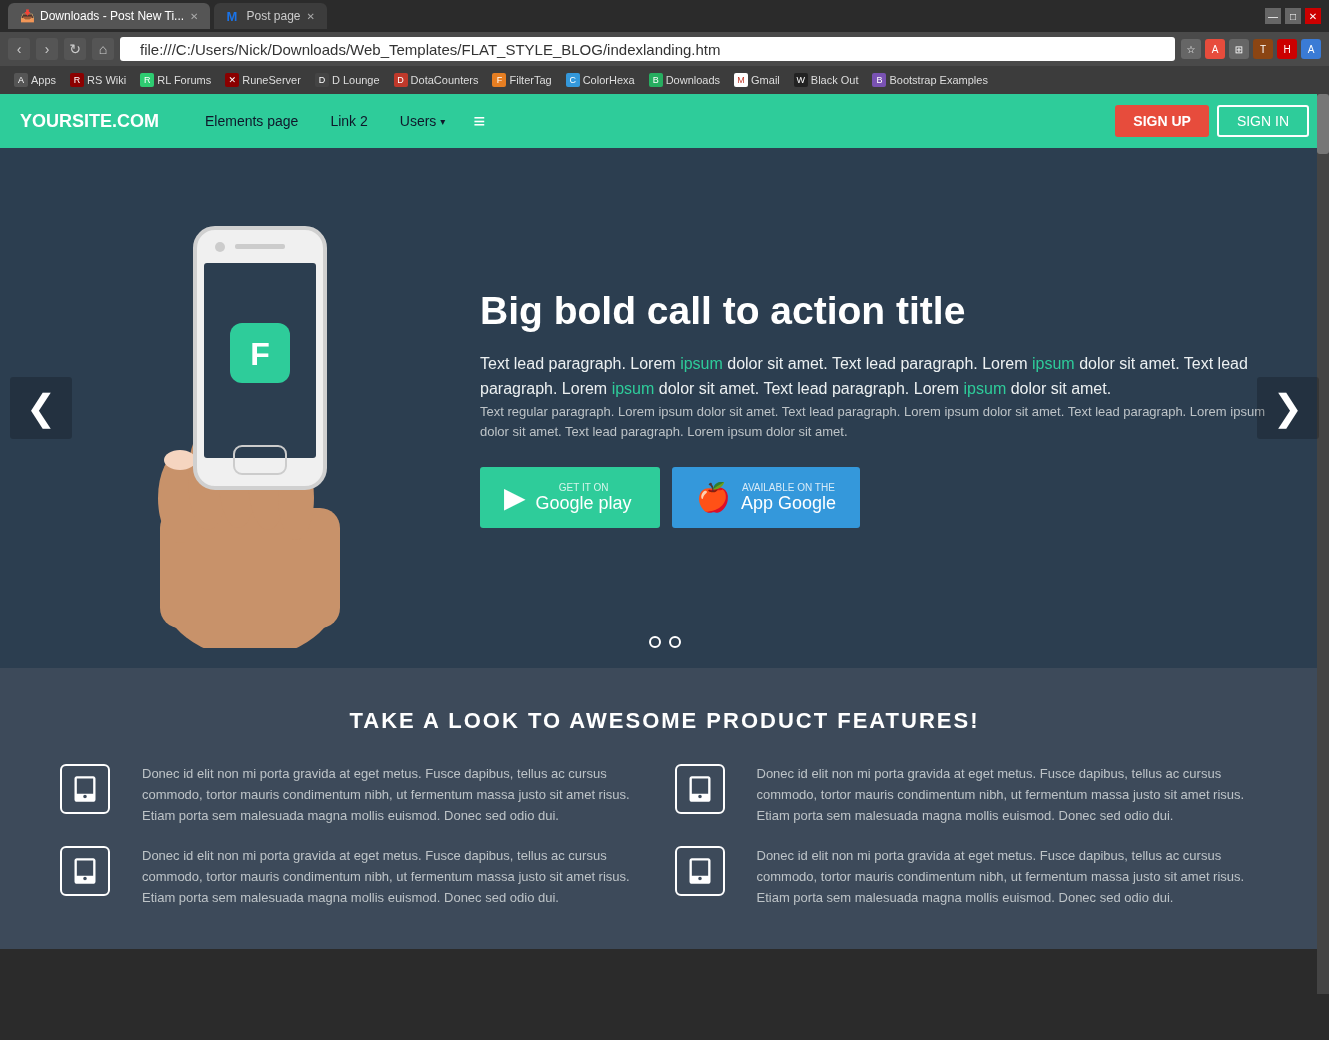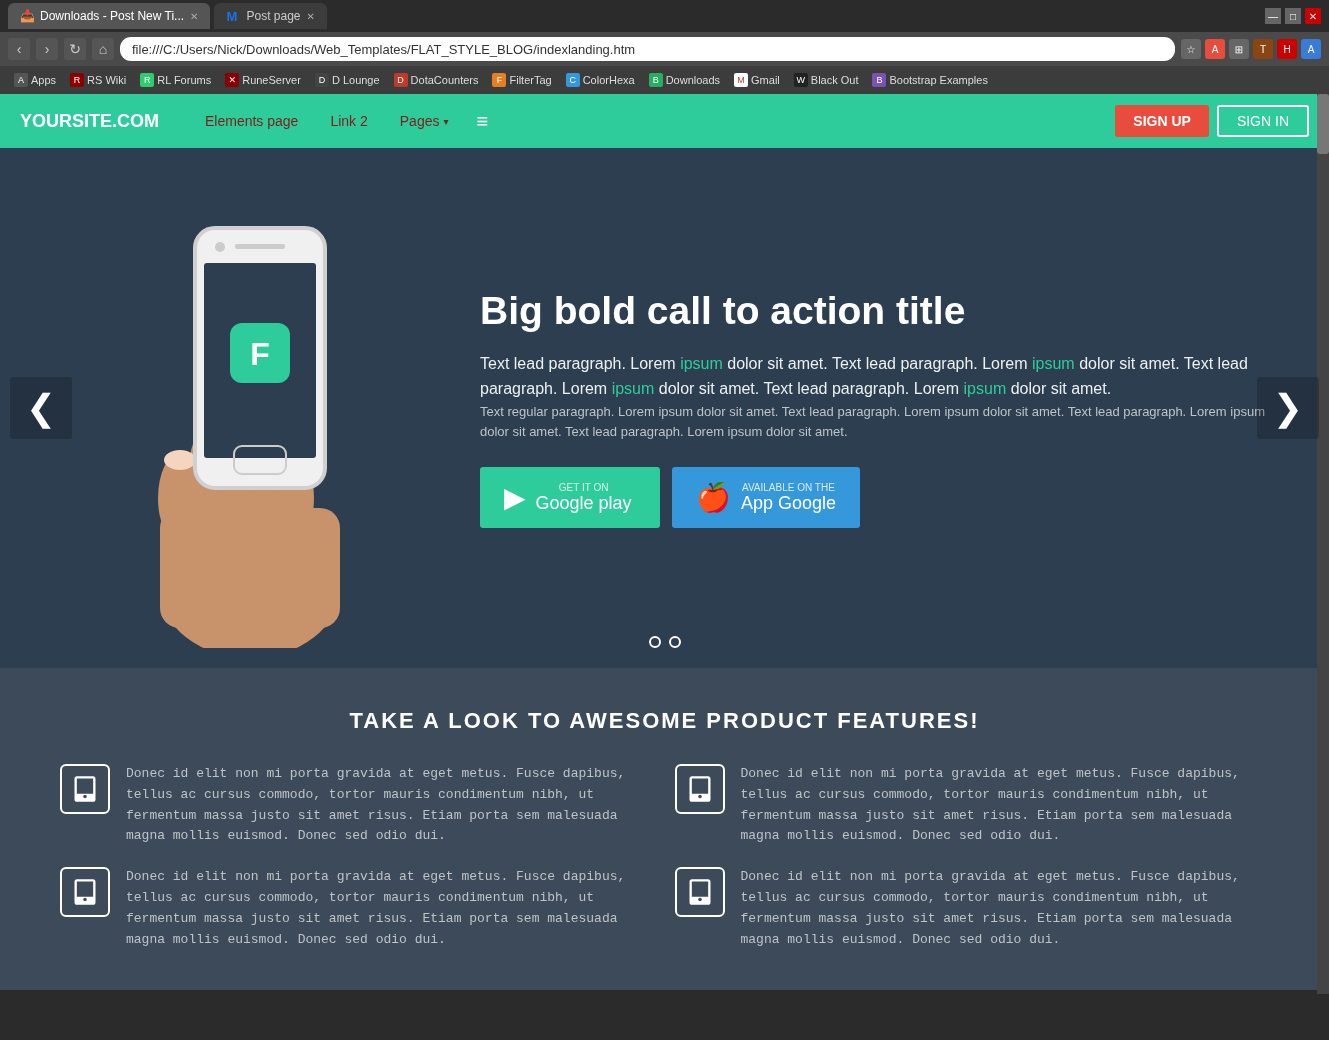--- a/index.html
+++ b/index.html
@@ -13,36 +13,36 @@
     .tab-close { font-size: 10px; color: #aaa; cursor: pointer; }
     .tab-favicon { width: 14px; height: 14px; display: inline-block; }
     .window-controls { margin-left: auto; display: flex; gap: 4px; }
     .win-btn { width: 16px; height: 16px; border: none; cursor: pointer; font-size: 10px; color: #fff; display: flex; align-items: center; justify-content: center; }
     .win-btn.minimize { background: #666; }
     .win-btn.maximize { background: #666; }
     .win-btn.close { background: #c00; }
 
     .nav-bar { background: #4a4a4a; display: flex; align-items: center; padding: 4px 8px; gap: 6px; height: 34px; }
     .nav-btn { background: #555; border: none; color: #ccc; width: 22px; height: 22px; border-radius: 3px; cursor: pointer; font-size: 14px; display: flex; align-items: center; justify-content: center; }
-    .url-bar { flex: 1; background: #fff; border: none; border-radius: 11px; padding: 3px 12px; font-size: 13px; color: #333; height: 24px; }
+    .url-bar { flex: 1; background: #fff; border: none; border-radius: 3px; padding: 3px 20px; font-size: 15px; color: #333; height: 24px; }
     .nav-icons { display: flex; gap: 4px; }
     .nav-icon { width: 20px; height: 20px; background: #666; border-radius: 3px; display: flex; align-items: center; justify-content: center; font-size: 10px; color: #fff; cursor: pointer; }
 
     .bookmarks-bar { background: #3c3c3c; display: flex; align-items: center; padding: 3px 8px; gap: 2px; height: 28px; overflow: hidden; }
     .bookmark { display: flex; align-items: center; gap: 3px; padding: 2px 6px; border-radius: 3px; cursor: pointer; color: #ddd; font-size: 11px; white-space: nowrap; }
     .bm-icon { width: 14px; height: 14px; background: #888; border-radius: 2px; display: inline-block; font-size: 9px; color: #fff; text-align: center; line-height: 14px; }
 
     
     .website { width: 100%; }
 
     
     .site-nav { background: #2ecc9a; display: flex; align-items: center; padding: 0 20px; height: 54px; }
     .site-logo { color: #fff; font-size: 18px; font-weight: bold; margin-right: 30px; text-align: center; }
     .site-nav-links { display: flex; gap: 0; align-items: center; }
-    .nav-link { color: #7f1d1d; text-decoration: none; padding: 12px 16px; font-size: 14px; height: 54px; display: flex; align-items: center; cursor: pointer; }
+    .nav-link { color: #0f172a; text-decoration: none; padding: 12px 16px; font-size: 14px; height: 54px; display: flex; align-items: center; cursor: pointer; }
     .nav-link .caret { font-size: 10px; margin-left: 4px; }
     .hamburger { color: #fff; font-size: 20px; padding: 0 12px; cursor: pointer; }
     .nav-right { margin-left: auto; display: flex; gap: 8px; }
     .btn-signup { background: #e74c3c; color: #fff; border: none; padding: 8px 18px; border-radius: 3px; cursor: pointer; font-size: 14px; font-weight: bold; }
     .btn-signin { background: transparent; color: #fff; border: 2px solid #fff; padding: 6px 18px; border-radius: 3px; cursor: pointer; font-size: 14px; }
 
     
     .hero { background: #2c3e50; min-height: 520px; display: flex; align-items: center; position: relative; padding: 20px 60px; overflow: hidden; }
     .hero-prev, .hero-next { position: absolute; top: 50%; transform: translateY(-50%); font-size: 36px; color: #fff; cursor: pointer; background: rgba(0,0,0,0.2); padding: 10px 16px; border-radius: 3px; z-index: 10; user-select: none; }
     .hero-prev { left: 10px; }
@@ -60,21 +60,21 @@
     .btn-text-small { font-size: 10px; display: block; text-transform: uppercase; opacity: 0.8; }
     .btn-text-large { font-size: 18px; display: block; font-weight: normal; }
 
     .hero-dots { position: absolute; bottom: 20px; left: 50%; transform: translateX(-50%); display: flex; gap: 8px; }
     .dot { width: 12px; height: 12px; border-radius: 50%; border: 2px solid #fff; background: transparent; cursor: pointer; }
 
     
     .features { background: #3d4a5a; padding: 40px 60px; }
     .features-title { text-align: center; color: #fff; font-size: 22px; font-weight: bold; letter-spacing: 2px; margin-bottom: 30px; text-transform: uppercase; }
     .features-grid { display: grid; grid-template-columns: 1fr 1fr; gap: 20px; }
-    .feature-item { display: flex; gap: 16px; align-items: flex-start; font-family: Liberation Mono, monospace; }
+    .feature-item { display: flex; gap: 32px; align-items: flex-start; }
     .feature-icon { width: 50px; height: 50px; border: 2px solid #fff; border-radius: 6px; display: flex; align-items: center; justify-content: center; flex-shrink: 0; }
     .feature-icon svg { width: 28px; height: 28px; fill: #fff; }
     .feature-text { color: #bdc3c7; font-size: 13px; line-height: 1.6; }
 
     
     .scrollbar { position: fixed; right: 0; top: 100px; width: 10px; height: 400px; background: #555; }
     .scrollbar-thumb { width: 10px; height: 80px; background: #888; border-radius: 3px; }
   </style>
 </head>
 <body>
@@ -167,21 +167,21 @@
 </div>
 
 <div class="website">
 
   <nav class="site-nav">
     <div class="site-logo">YOURSITE.COM</div>
     <div class="site-nav-links">
       <a class="nav-link">Elements page</a>
       <a class="nav-link">Link 2</a>
       <a class="nav-link">
-        <span>Pages</span>
+        <span>Users</span>
         <span class="caret">▾</span>
       </a>
       <span class="hamburger">≡</span>
     </div>
     <div class="nav-right">
       <button class="btn-signup">SIGN UP</button>
       <button class="btn-signin">SIGN IN</button>
     </div>
   </nav>
 

